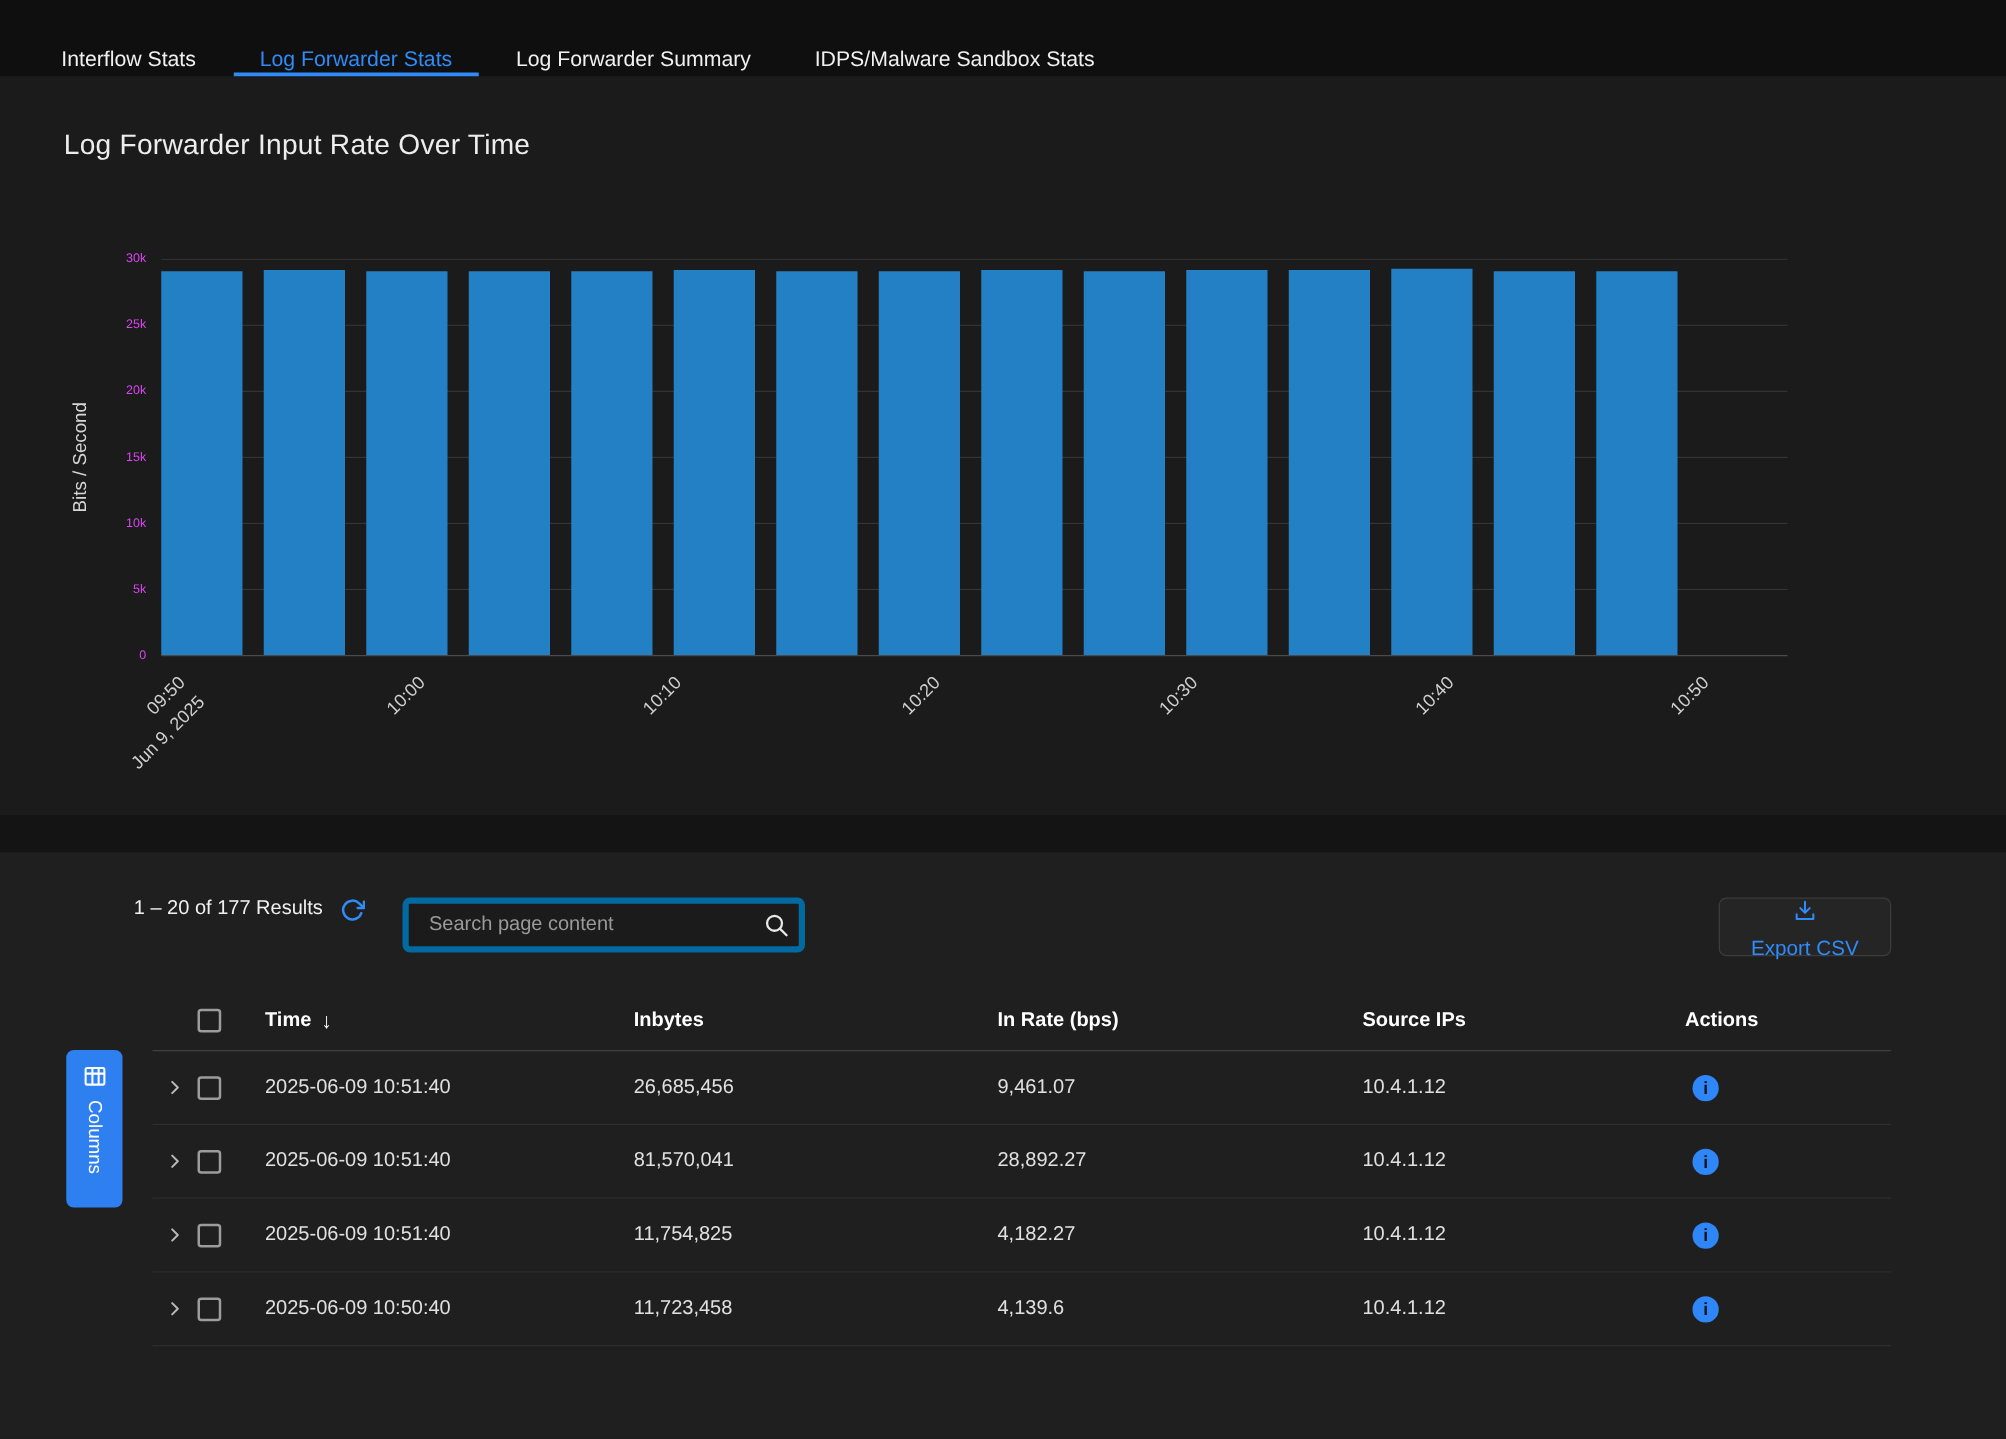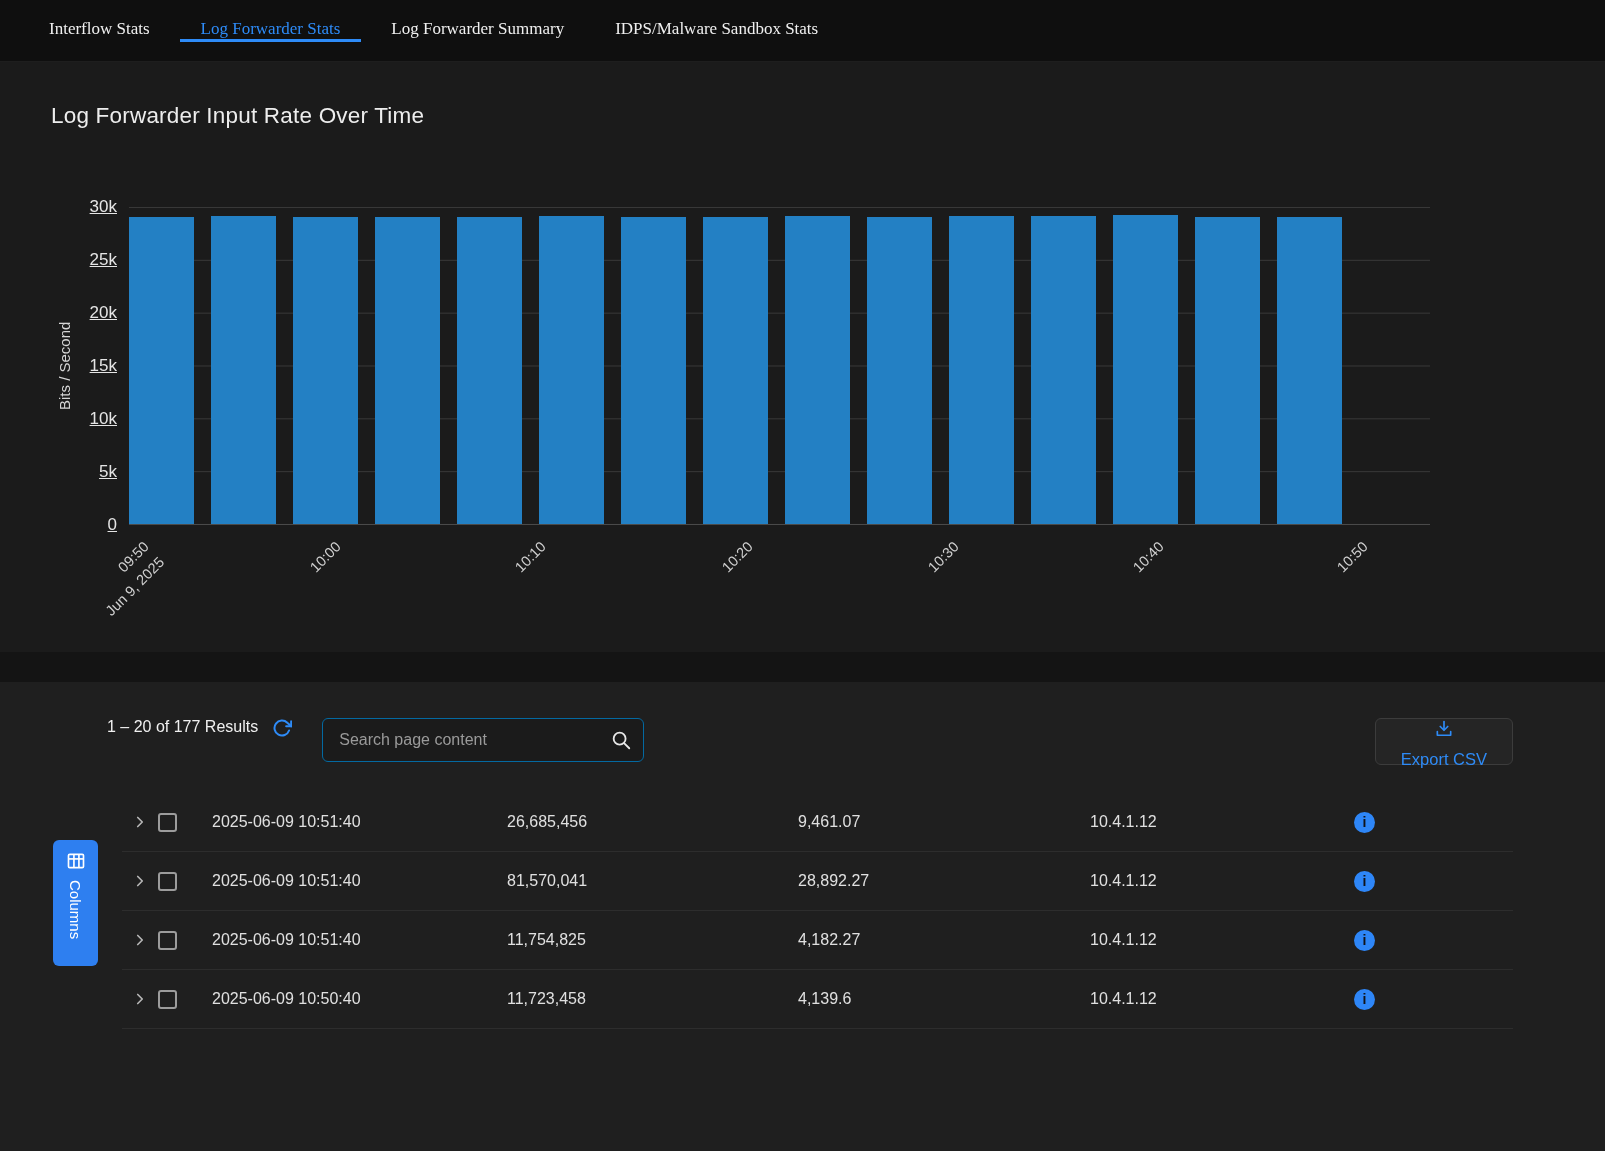--- a/index.html
+++ b/index.html
@@ -8,24 +8,23 @@
     background: #1f1f1f;
     font-family: "Liberation Sans", sans-serif;
     color: #e8e8e8;
   }
 
   
   .tabbar {
     height: 62px;
     background: #0f0f0f;
     display: flex;
-    align-items: center;
+    align-items: flex-end;
     padding-left: 28px;
     border-bottom: 1px solid #1e1e1e;
-    font-family: Liberation Serif, serif;
   }
   .tab {
     display: flex; align-items: center;
     padding: 0 21px; margin-right: 9px;
     font-size: 17px; font-weight: 500;
     color: #f0f0f0;
     border-bottom: 3px solid transparent;
     cursor: pointer;
   }
   .tab.active { color: #2e8bf7; border-bottom-color: #2e8bf7; }
@@ -44,21 +43,21 @@
   .chart { display: flex; }
   .y-title {
     width: 26px; height: 318px;
     display: flex; align-items: center; justify-content: center;
     writing-mode: vertical-rl; transform: rotate(180deg);
     font-size: 15px; color: #d6d6d6;
   }
   .y-labels { position: relative; width: 52px; height: 318px; }
   .ylabel {
     position: absolute; right: 12px; transform: translateY(-50%);
-    font-size: 17px; color: #e5e5e5; text-decoration: underline;
+    font-size: 10px; color: #d946ef;
   }
   .plot-col { flex: 1; }
   .plot {
     height: 318px;
     position: relative;
     border-bottom: 1px solid #4a4a4a;
     background-image: linear-gradient(to bottom, #383838 1px, transparent 1px);
     background-size: 100% calc(100% / 6);
   }
   .bars {
@@ -88,21 +87,21 @@
     padding: 36px 92px 0 51px;
   }
   .section-title { font-size: 16.5px; font-weight: 700; color: #f2f2f2; margin-bottom: 28px; }
 
   .toolbar { display: flex; align-items: flex-start; margin-left: 56px; height: 47px; }
   .results { font-size: 16px; color: #f0f0f0; }
   .refresh-btn { margin-left: 14px; background: none; border: none; cursor: pointer; display: flex; align-items: center; }
   .search-wrap { position: relative; margin-left: 30px; width: 322px; }
   .search-input {
     width: 100%; height: 44px;
-    background: #1b1b1b; border: 1px solid #0369a1; border-radius: 6px;
+    background: #1b1b1b; border: 5px solid #0369a1; border-radius: 6px;
     color: #e8e8e8; font-size: 16px; font-family: "Liberation Sans", sans-serif;
     padding: 0 44px 0 16px; outline: none;
   }
   .search-input::placeholder { color: #9a9a9a; }
   .search-icon { position: absolute; right: 12px; top: 50%; transform: translateY(-50%); display: flex; cursor: pointer; }
   .btn {
     height: 47px;
     display: inline-flex; align-items: center; gap: 11px;
     padding: 0 25px;
     background: #252525; border: 1px solid #3c3c3c; border-radius: 6px;
@@ -257,20 +256,34 @@
         <rect x="3" y="4" width="18" height="16" rx="1.5"></rect>
         <line x1="9.5" y1="4" x2="9.5" y2="20"></line>
         <line x1="15.5" y1="4" x2="15.5" y2="20"></line>
         <line x1="3" y1="9.5" x2="21" y2="9.5"></line>
       </svg>
     </span>
     <span class="columns-label">Columns</span>
   </button>
 
   <div class="table">
+    <div class="thead">
+      <span class="cell"></span>
+      <span class="cell">
+          <span class="checkbox"></span>
+        </span>
+      <span class="hcell">
+        <span>Time</span>
+        <span class="sort-icon"></span>
+      </span>
+      <span class="hcell">Inbytes</span>
+      <span class="hcell">In Rate (bps)</span>
+      <span class="hcell">Source IPs</span>
+      <span class="hcell">Actions</span>
+    </div>
 
     <div class="trow">
       <span class="cell chev">
         <svg width="18" height="18" viewBox="0 0 24 24" fill="none" stroke="#b8b8b8" stroke-width="2.2" stroke-linecap="round" stroke-linejoin="round">
             <polyline points="9 6 15 12 9 18"></polyline>
           </svg>
       </span>
       <span class="cell">
           <span class="checkbox"></span>
         </span>

